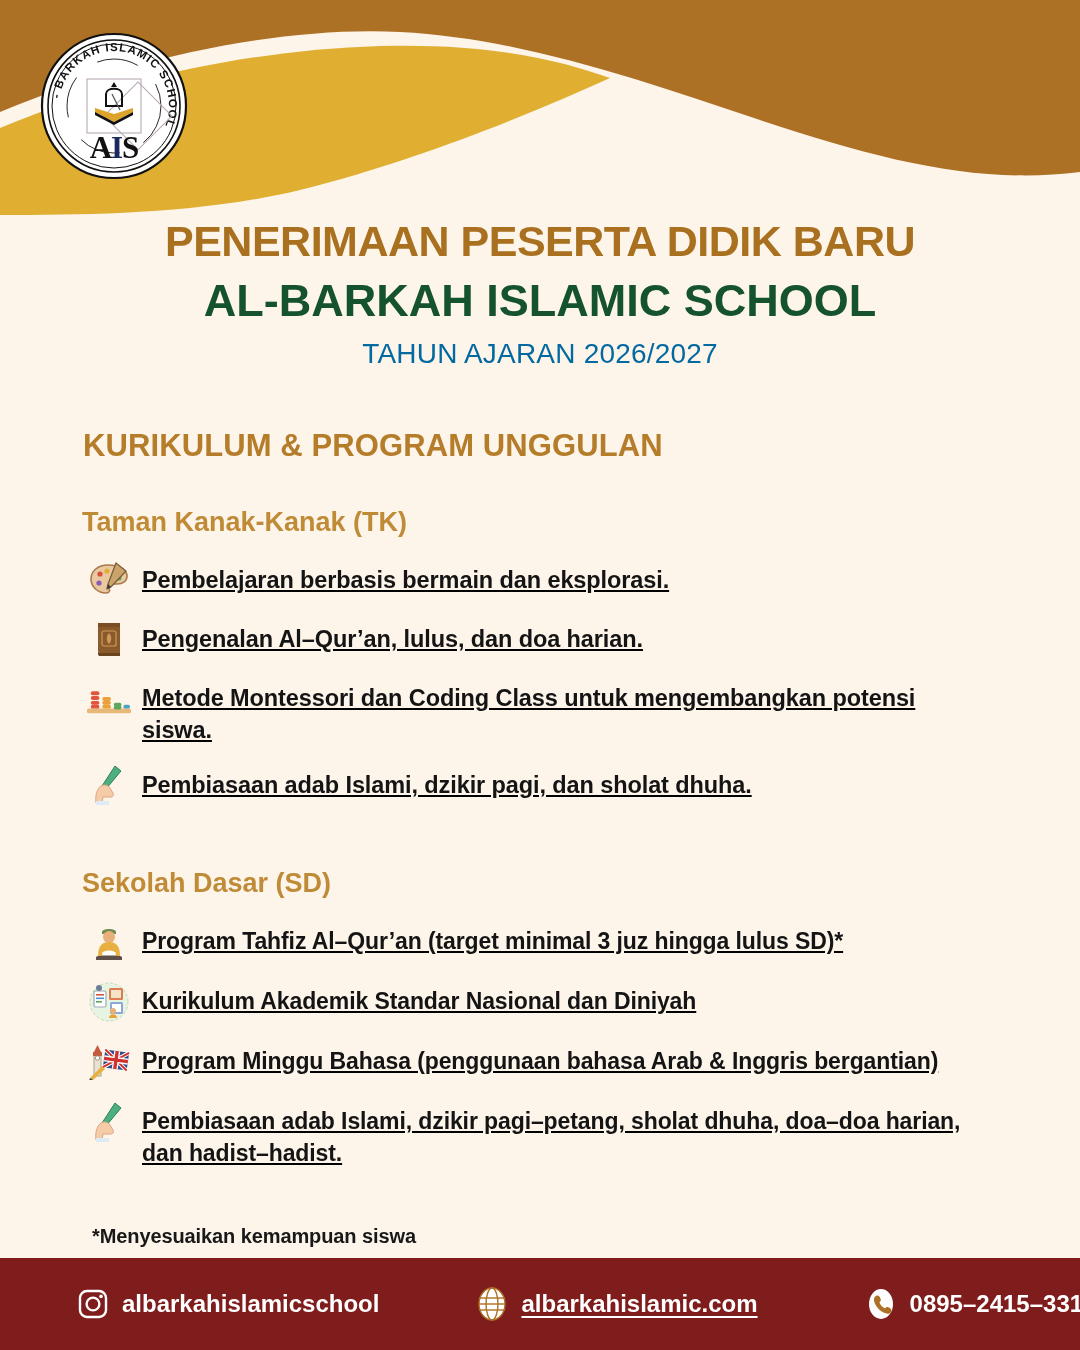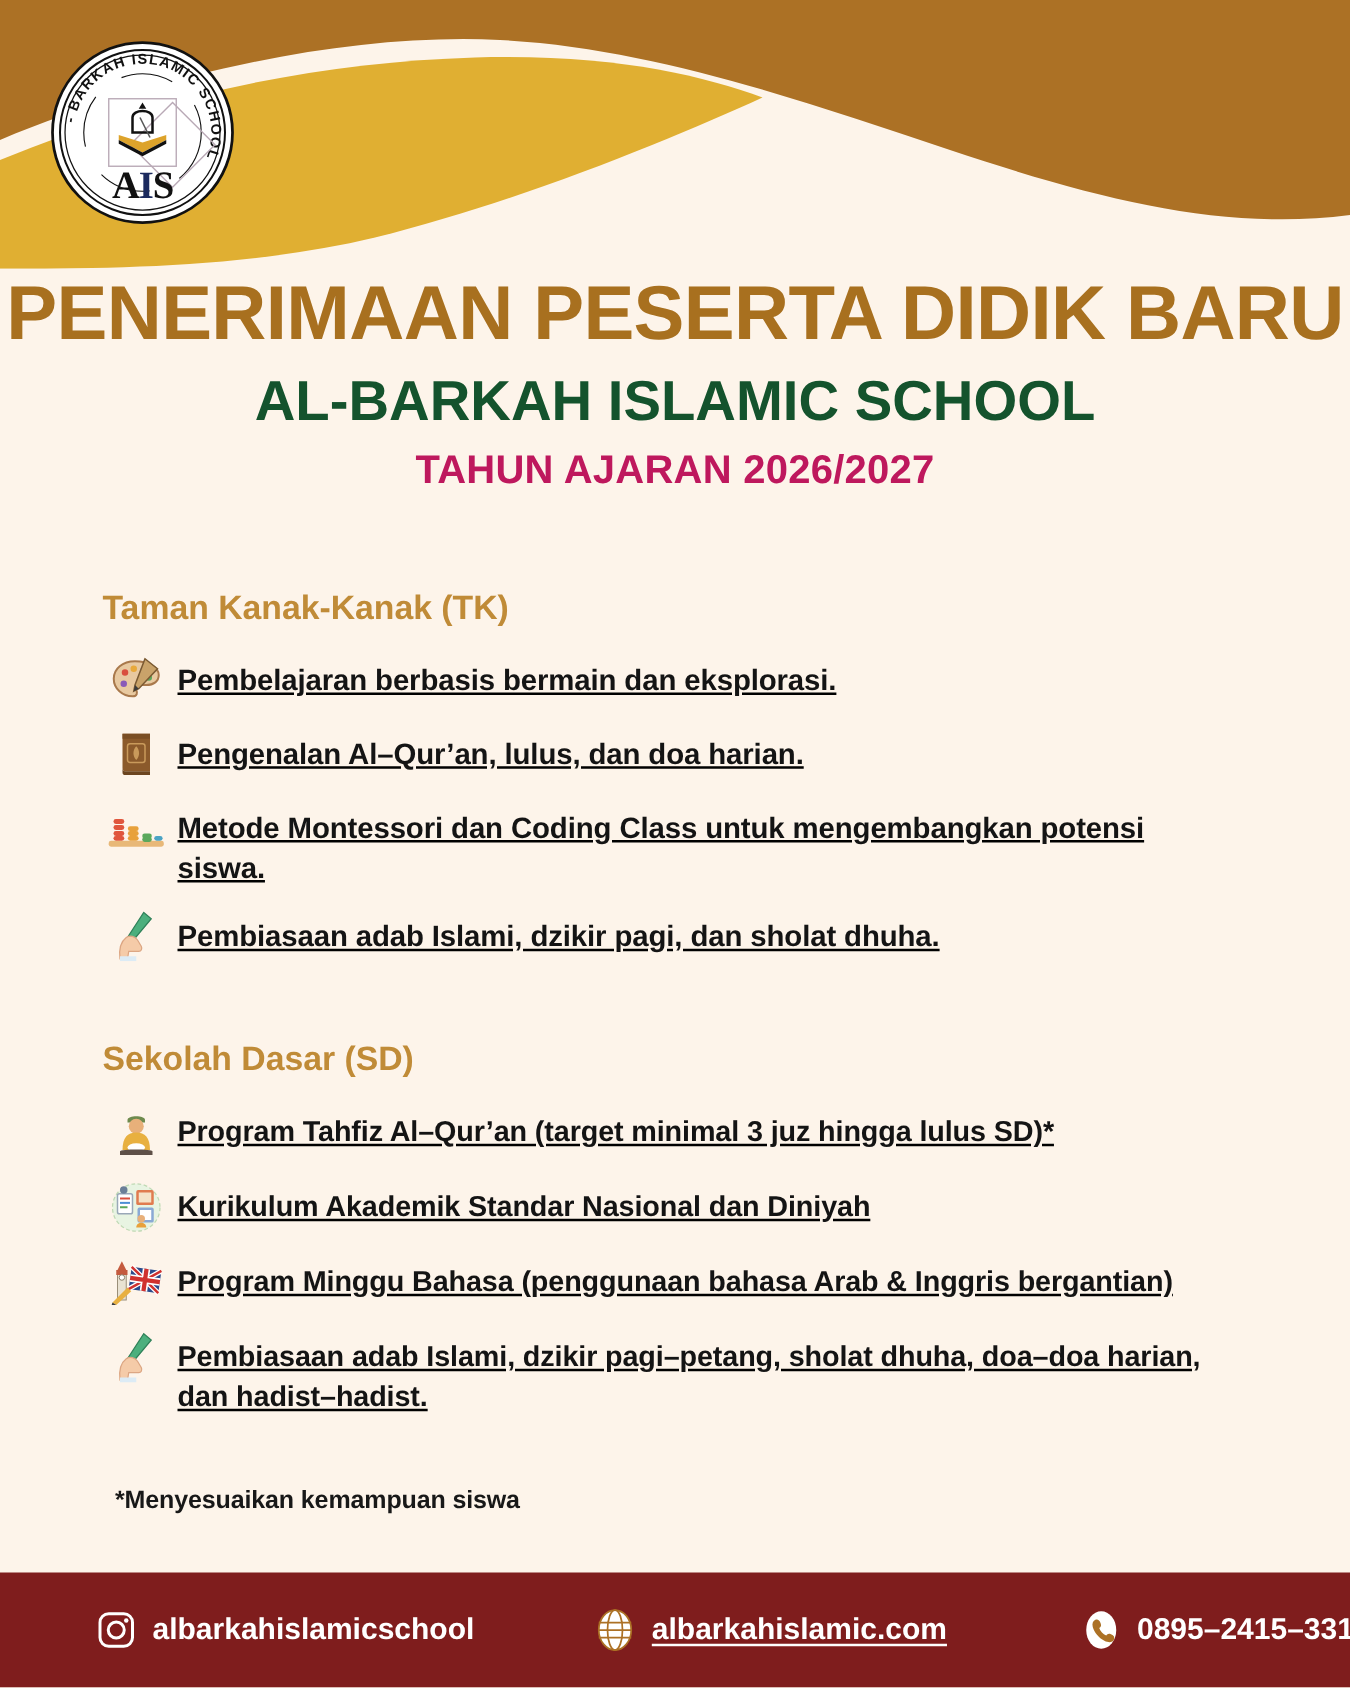--- a/index.html
+++ b/index.html
@@ -39,39 +39,39 @@
   
   .titles {
     position: absolute;
     top: 218px;
     left: 0;
     width: 1080px;
     text-align: center;
     z-index: 3;
   }
   .title-main {
-    font-size: 61px;
+    font-size: 43px;
     font-weight: 800;
     color: #A8701F;
     letter-spacing: -0.5px;
     line-height: 1.08;
     margin: 0;
     white-space: nowrap;
   }
   .title-sub {
     font-size: 45px;
     font-weight: 800;
     color: #14532d;
     line-height: 1.1;
     margin: 12px 0 0 0;
   }
   .title-year {
-    font-size: 32px;
-    font-weight: 700;
-    color: #be185d;
+    font-size: 28px;
+    font-weight: 400;
+    color: #0369a1;
     letter-spacing: 0.2px;
     margin: 12px 0 0 0;
   }
 
   
   .content {
     position: absolute;
     top: 428px;
     left: 0;
     width: 1080px;
@@ -218,20 +218,21 @@
 </div>
 
 <div class="titles">
   <div class="title-main">PENERIMAAN PESERTA DIDIK BARU</div>
   <div class="title-sub">AL-BARKAH ISLAMIC SCHOOL</div>
   <div class="title-year">TAHUN AJARAN 2026/2027</div>
 </div>
 
 <div class="content">
 
+  <div class="section-heading">KURIKULUM &amp; PROGRAM UNGGULAN</div>
 
   <div class="group-heading">Taman Kanak-Kanak (TK)</div>
   <ul class="bullets tk">
 
     <li>
       <span class="bullet-icon">
         <svg width="40" height="36" viewBox="0 0 40 36">
           <path d="M19,3 C9,3 2,9 2,17 C2,25 9,31 17,31 C21,31 21,28 20,26 C19,24 20,22 23,22 L28,22 C34,22 38,19 38,14 C38,8 30,3 19,3 Z" fill="#E8C9A0" stroke="#A9794C" stroke-width="1.6"></path>
           <circle cx="11" cy="12" r="2.6" fill="#D94F3D"></circle>
           <circle cx="18" cy="9" r="2.6" fill="#E8A93B"></circle>

